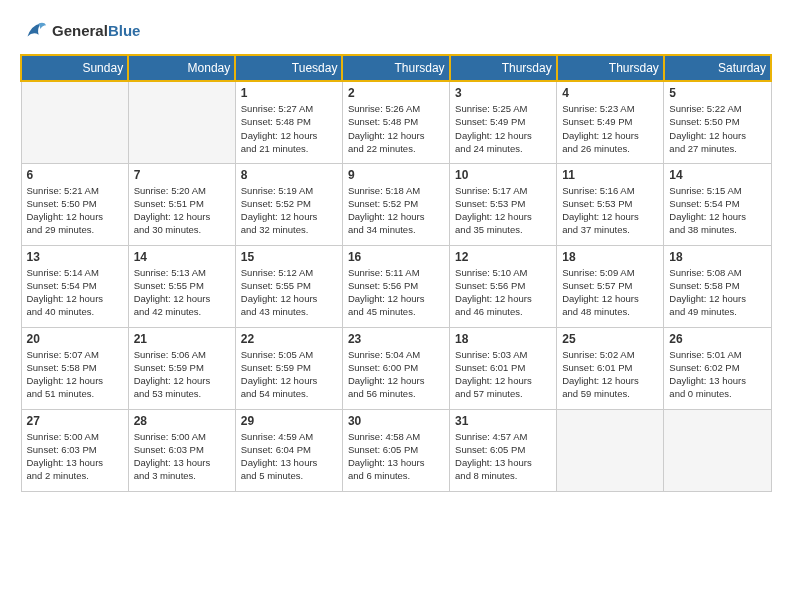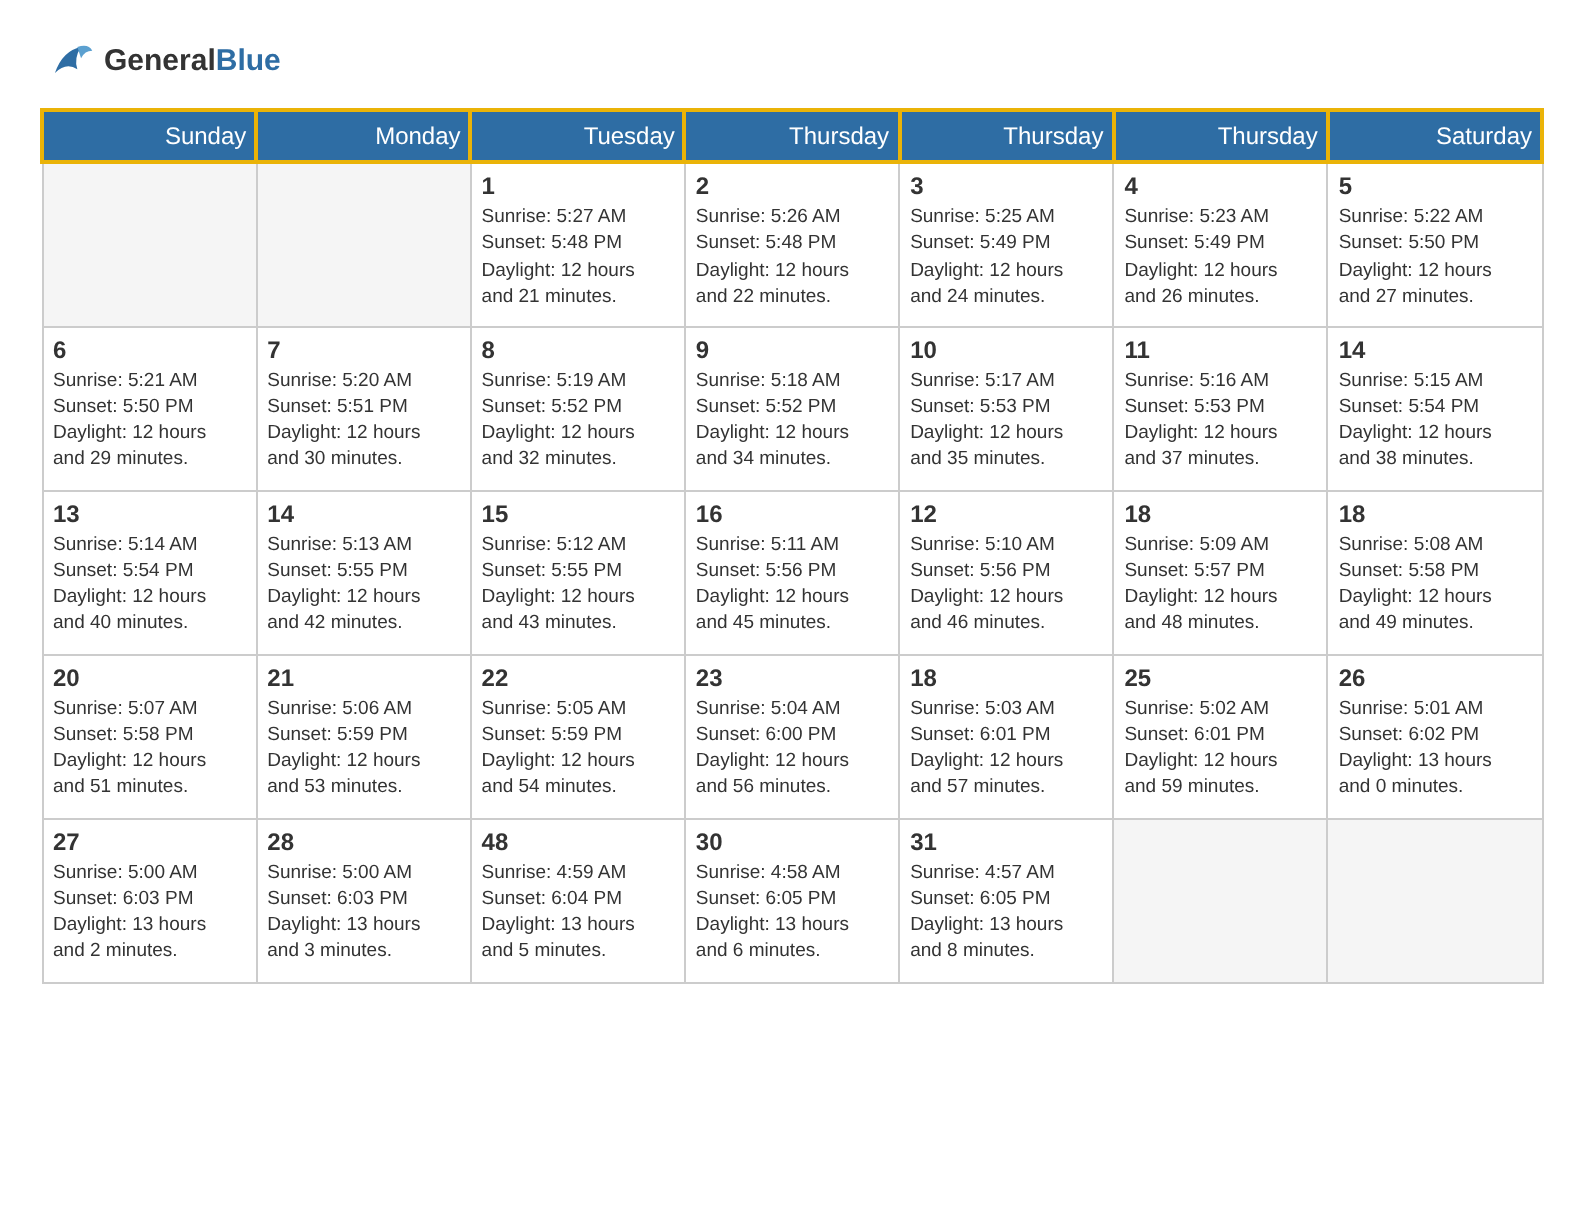--- a/index.html
+++ b/index.html
@@ -233,21 +233,21 @@
         <tr>
           <td>
             <span class="day-num">27</span>
             <div class="day-info">Sunrise: 5:00 AM<br>Sunset: 6:03 PM<br>Daylight: 13 hours<br>and 2 minutes.</div>
           </td>
           <td>
             <span class="day-num">28</span>
             <div class="day-info">Sunrise: 5:00 AM<br>Sunset: 6:03 PM<br>Daylight: 13 hours<br>and 3 minutes.</div>
           </td>
           <td>
-            <span class="day-num">48</span>
+            <span class="day-num">29</span>
             <div class="day-info">Sunrise: 4:59 AM<br>Sunset: 6:04 PM<br>Daylight: 13 hours<br>and 5 minutes.</div>
           </td>
           <td>
             <span class="day-num">30</span>
             <div class="day-info">Sunrise: 4:58 AM<br>Sunset: 6:05 PM<br>Daylight: 13 hours<br>and 6 minutes.</div>
           </td>
           <td>
             <span class="day-num">31</span>
             <div class="day-info">Sunrise: 4:57 AM<br>Sunset: 6:05 PM<br>Daylight: 13 hours<br>and 8 minutes.</div>
           </td>

